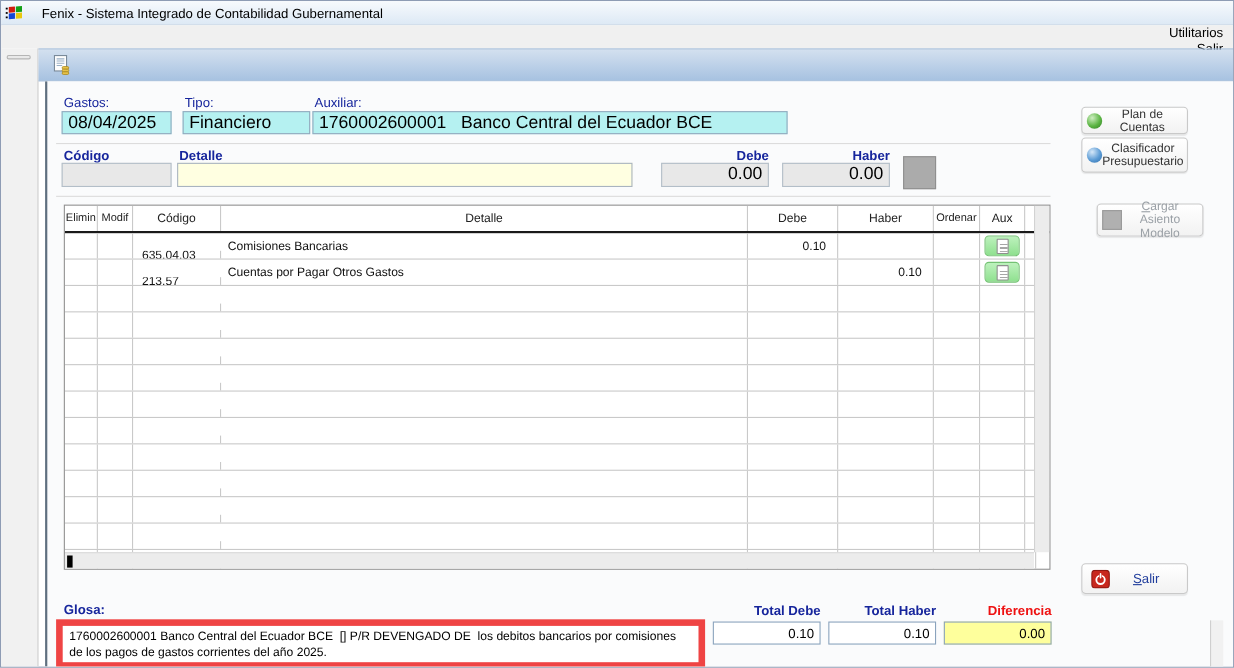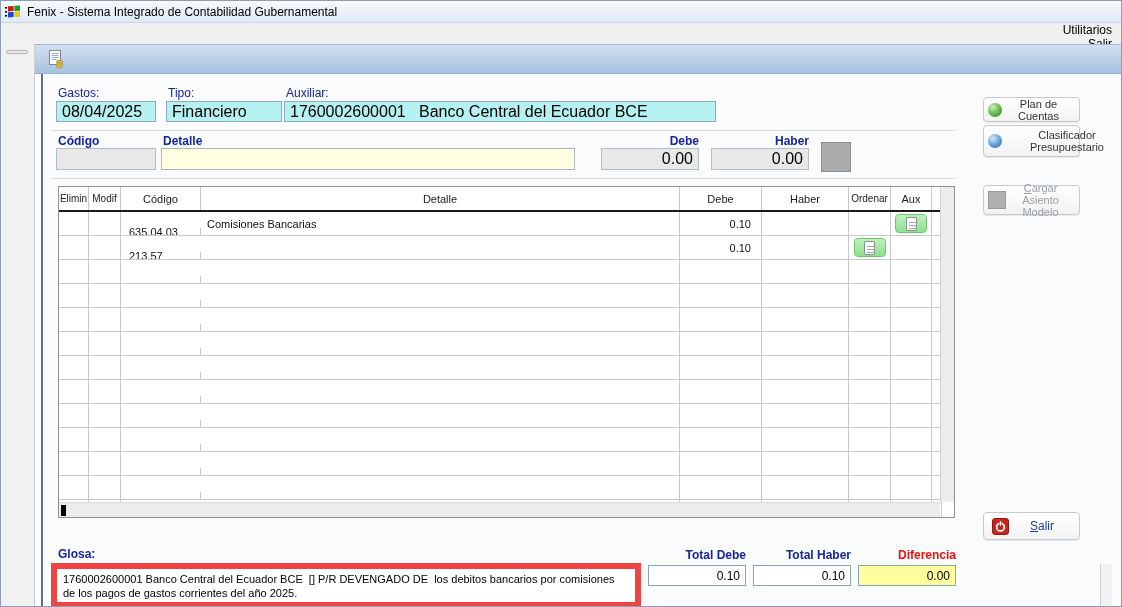--- a/index.html
+++ b/index.html
@@ -5,21 +5,21 @@
   * { box-sizing: border-box; margin: 0; padding: 0; }
   html,body { width:1122px; height:607px; }
   body { font-family: "Liberation Sans", sans-serif; background:#d4d4d4; }
 
   .window { position:relative; width:1122px; height:607px; background:#ffffff;
             border:1px solid #8e9cb4; overflow:hidden; }
 
   
   .titlebar { position:absolute; left:0; top:0; width:100%; height:22px;
               background:linear-gradient(180deg,#f7fafd,#dde9f5);
-              border-bottom:1px solid #c9d6e6; display:flex; align-items:center; }
+              border-bottom:1px solid #c9d6e6; display:flex; align-items:center;gap:11px; }
   .win-icon { width:16px; height:16px; margin:0 6px 0 4px; flex:0 0 auto; }
   .title-text { font-size:12px; color:#000; }
 
   
   .menubar { position:absolute; left:0; top:22px; width:100%; height:21px;
              background:#f0f0f0; display:flex; align-items:flex-end;flex-direction:column; }
   .menu-item { font-size:12px; color:#000; padding:0 9px; height:100%;
                display:flex; align-items:center; cursor:default; }
 
   
@@ -207,20 +207,21 @@
               <button class="aux-btn">
                 <span class="doc-icon"></span>
               </button>
             </div>
             <div class="grid-cell c-spare"></div>
           </div>
           <div class="grid-row">
             <div class="grid-cell c-elimin"></div>
             <div class="grid-cell c-modif"></div>
             <div class="grid-cell c-codigo">213.57</div>
+            <div class="grid-cell c-detalle">Cuentas por Pagar Otros Gastos</div>
             <div class="grid-cell c-debe num"></div>
             <div class="grid-cell c-haber num">0.10</div>
             <div class="grid-cell c-ordenar"></div>
             <div class="grid-cell c-aux">
               <button class="aux-btn">
                 <span class="doc-icon"></span>
               </button>
             </div>
             <div class="grid-cell c-spare"></div>
           </div>
@@ -350,26 +351,26 @@
       <div class="grid-hscroll">
         <div class="hscroll-thumb"></div>
       </div>
     </div>
 
     <div class="side-btn" style="top:23px; height:25px;">
       <span class="sphere green"></span>
       <span class="txt">Plan de Cuentas</span>
     </div>
 
-    <div class="side-btn" style="top:51px; height:32px;gap:28px;">
+    <div class="side-btn" style="top:51px; height:32px;">
       <span class="sphere blue"></span>
       <span class="txt"><span>Clasificador</span><br><span>Presupuestario</span></span>
     </div>
 
-    <div class="side-btn btn-disabled" style="top:111px; height:30px;">
+    <div class="side-btn btn-disabled" style="top:111px; height:30px;margin-left:14px;">
       <span class="gray-square"></span>
       <span class="txt"><span class="accel">Cargar Asiento</span><br><span>Modelo</span></span>
     </div>
 
     <div class="side-btn salir-btn" style="top:438px; height:28px;">
       <svg width="17" height="17" viewBox="0 0 16 16" style="flex:0 0 auto; margin-left:4px;">
         <rect x="0.5" y="0.5" width="15" height="15" rx="3" fill="#c8281e" stroke="#8f1812"></rect>
         <circle cx="8" cy="8.6" r="3.6" fill="none" stroke="#ffffff" stroke-width="1.6"></circle>
         <rect x="6.9" y="2.4" width="2.2" height="5.2" fill="#c8281e"></rect>
         <rect x="7.3" y="2.8" width="1.4" height="4.6" rx="0.7" fill="#ffffff"></rect>

